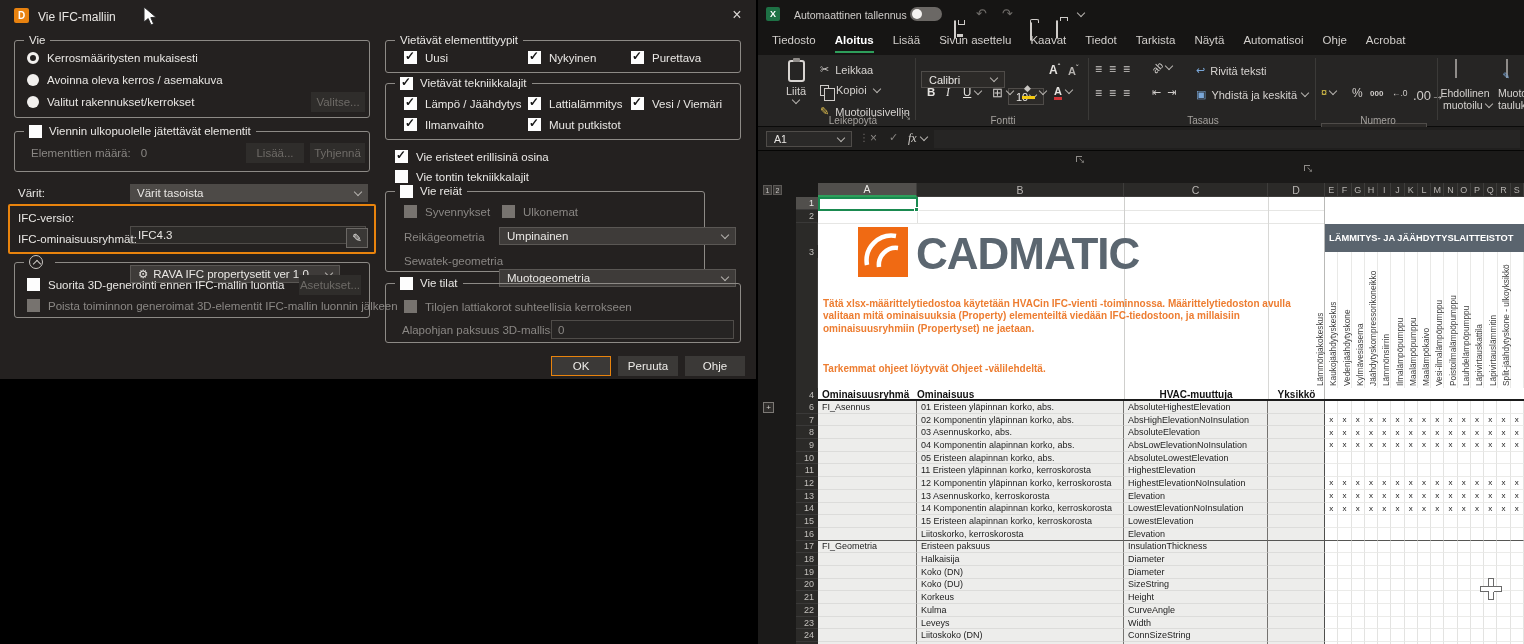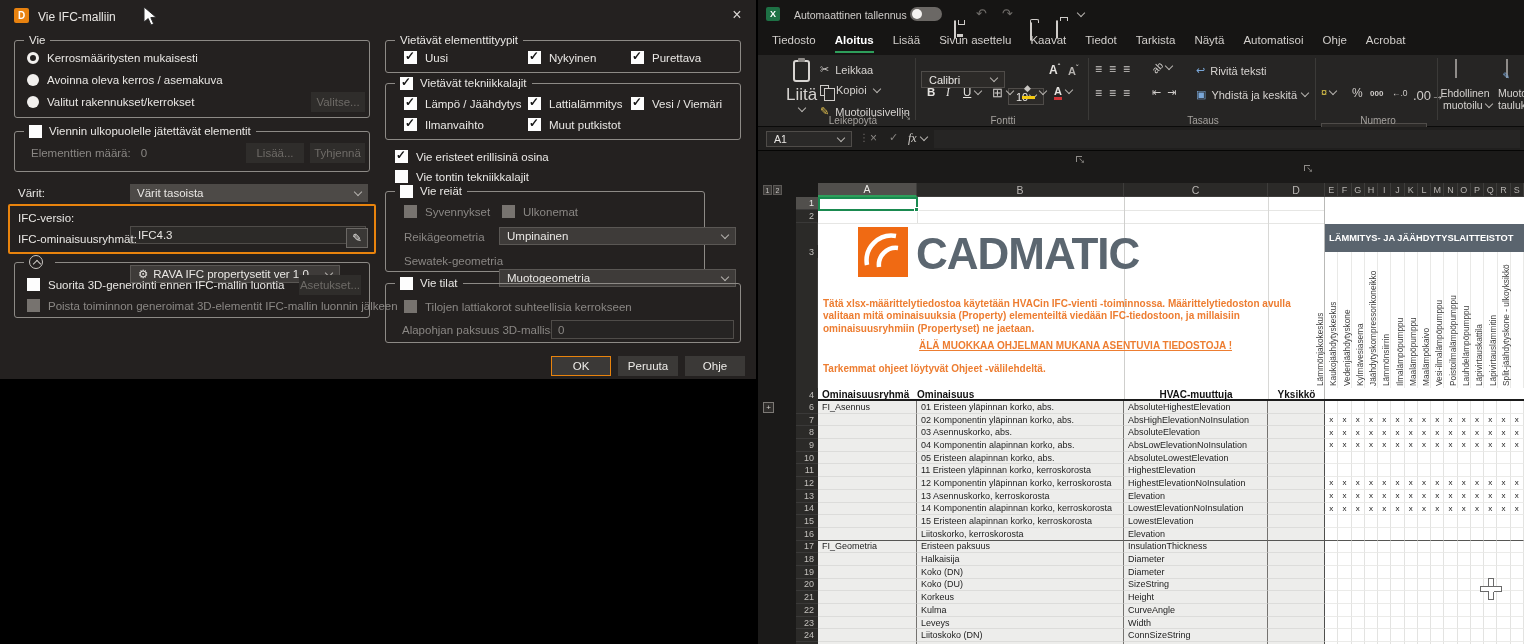--- a/index.html
+++ b/index.html
@@ -288,21 +288,21 @@
       <span class="rtab">Näytä</span>
       <span class="rtab">Automatisoi</span>
       <span class="rtab">Ohje</span>
       <span class="rtab">Acrobat</span>
     </div>
 
   
   <div class="ab" id="ribbon">
     <div class="ab" style="left:28px;top:5px;display:flex;flex-direction:column;align-items:center;gap:3px">
       <span class="clip"></span>
-      <span style="font-size:17px">Liitä</span>
+      <span style="font-size:11px">Liitä</span>
       <span class="chev"></span>
     </div>
     <div class="ab row" style="left:62px;top:8px;gap:6px;font-size:11px">
         <span style="color:#cfccc9">✂</span>
         <span>Leikkaa</span>
       </div>
     <div class="ab row" style="left:62px;top:29px;gap:7px;font-size:11px">
         <span class="copyi"></span>
         <span>Kopioi</span>
         <span class="chev"></span>
@@ -467,21 +467,20 @@
   
   <svg class="ab" style="left:100px;top:227px" width="50" height="50" viewBox="0 0 50 50">
     <rect width="50" height="50" fill="#F06A13"></rect>
     <path d="M38 9 A 25 25 0 0 0 9 38" stroke="#fff" stroke-width="4.5" fill="none"></path>
     <path d="M40 21 A 17 17 0 0 0 21 40" stroke="#fff" stroke-width="4.5" fill="none"></path>
   </svg>
   <div class="ab" style="left:158px;top:229px;font-size:44px;font-weight:bold;color:#5b6670;letter-spacing:-1px">CADMATIC</div>
 
   
   <div class="ab orangetxt" style="left:65px;top:298px;width:505px">Tätä xlsx-määrittelytiedostoa käytetään HVACin IFC-vienti -toiminnossa. Määrittelytiedoston avulla valitaan mitä ominaisuuksia (Property) elementeiltä viedään IFC-tiedostoon, ja millaisiin ominaisuusryhmiin (Propertyset) ne jaetaan.</div>
-  <div class="ab orangetxt" style="left:65px;top:340px;width:505px;text-align:center;text-decoration:underline">ÄLÄ MUOKKAA OHJELMAN MUKANA ASENTUVIA TIEDOSTOJA !</div>
   <div class="ab orangetxt" style="left:65px;top:363px">Tarkemmat ohjeet löytyvät Ohjeet -välilehdeltä.</div>
 
   
   <div class="ab" style="left:567px;top:224px;width:199px;height:28px;background:#5A646E;display:flex;align-items:center;padding-left:4px;font-size:9.3px;font-weight:bold;color:#fff">LÄMMITYS- JA JÄÄHDYTYSLAITTEISTOT</div>
   <div class="ab" style="left:567px;top:252px;width:199px;height:136px;background:repeating-linear-gradient(90deg,transparent 0 12.3px,#e9e9e7 12.3px 13.27px)"></div>
 
   
   <div class="ab" style="left:64px;top:389px;font-size:10px;font-weight:bold;color:#111">Ominaisuusryhmä</div>
   <div class="ab" style="left:159px;top:389px;width:207px;text-align:left;font-size:10px;font-weight:bold;color:#111">Ominaisuus</div>
   <div class="ab" style="left:366px;top:389px;width:144px;text-align:center;font-size:10px;font-weight:bold;color:#111">HVAC-muuttuja</div>

